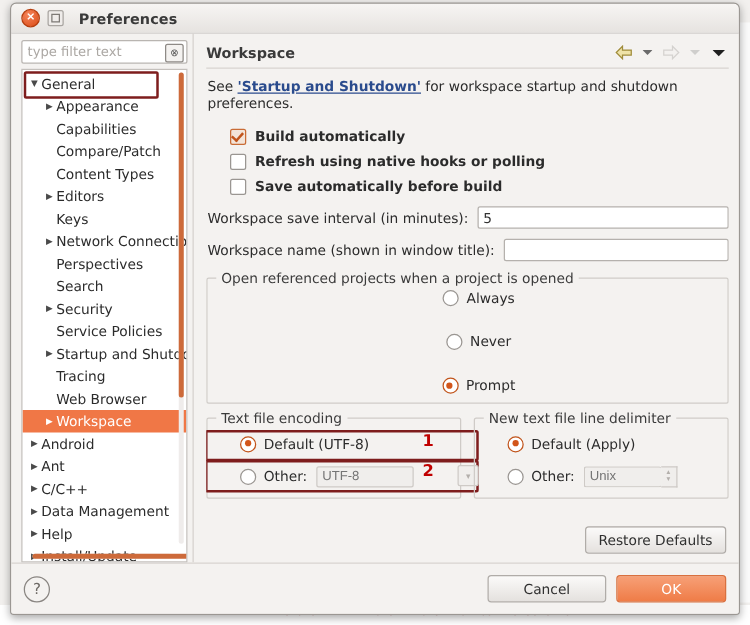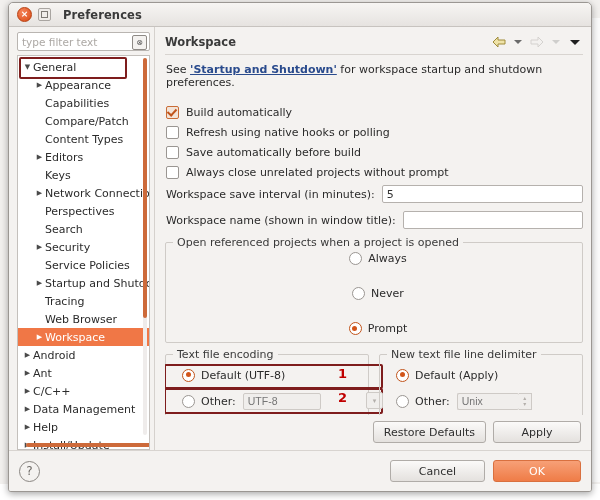--- a/index.html
+++ b/index.html
@@ -91,35 +91,35 @@
   #pagehead{display:flex;align-items:center;height:22px;flex:0 0 22px;}
   #pagetitle{font-weight:bold;font-size:11.5px;color:#3a3a3a;}
   #headtools{margin-left:auto;display:flex;align-items:center;gap:3px;}
   .tool{width:16px;height:16px;display:flex;align-items:center;justify-content:center;cursor:pointer;}
   .tool.dis{opacity:.35;cursor:default;}
   #headrule{height:1px;background:#d8d4d0;margin:1px 0 8px 0;flex:0 0 1px;}
   #pagecontent{flex:1;min-height:0;overflow:hidden;}
   .seeline{font-size:11px;margin:0 0 10px 1px;}
   .seeline a{color:#2a4b8d;text-decoration:underline;font-weight:bold;}
   
-  .cbrow{display:flex;align-items:flex-end;height:20px;margin-left:1px;}
+  .cbrow{display:flex;align-items:center;height:20px;margin-left:19px;font-weight:bold;}
   .cbox{width:11px;height:11px;border:1px solid #9a9692;background:#fff;border-radius:2px;
         margin-right:7px;flex:0 0 11px;position:relative;cursor:pointer;}
   .cbox.on{background:#f3e4d8;border-color:#c96c36;}
   .cbox.on:after{content:"";position:absolute;left:2px;top:0px;width:4px;height:7px;
         border:solid #c1541b;border-width:0 2px 2px 0;transform:rotate(42deg);}
   .cblabel{font-size:11px;cursor:pointer;}
   
   .fldrow{display:flex;align-items:center;height:22px;margin:4px 0 0 1px;}
   .fldlabel{font-size:11px;white-space:nowrap;}
   .fldinput{flex:1;height:18px;box-sizing:border-box;margin-left:7px;
             border:1px solid #b5b1ad;background:#fff;border-radius:2px;
             font-family:inherit;font-size:11px;color:#333;padding:0 4px;outline:none;}
   
-  .group{border:1px solid #cfcbc7;border-radius:2px;margin-top:11px;padding:4px 8px 7px 16px;
+  .group{border:1px solid #cfcbc7;border-radius:2px;margin-top:11px;padding:4px 8px 7px 26px;
          position:relative;}
   .grouptitle{position:absolute;top:-7px;left:7px;background:#f4f2f0;padding:0 4px;
               font-size:11px;color:#3a3a3a;}
   .radiorow{display:flex;align-items:center;gap:22px;margin-top:5px;flex-direction:column;}
   .rad{display:flex;align-items:center;cursor:pointer;}
   .rdot{width:11px;height:11px;border-radius:50%;border:1px solid #9a9692;background:#fff;
         margin-right:6px;flex:0 0 11px;position:relative;}
   .rdot.on{border-color:#c1541b;background:#fff;}
   .rdot.on:after{content:"";position:absolute;left:2.5px;top:2.5px;width:5px;height:5px;
         border-radius:50%;background:#d2551a;}
@@ -334,24 +334,20 @@
               <span class="cblabel">Build automatically</span>
             </div>
             <div class="cbrow">
               <span class="cbox"></span>
               <span class="cblabel">Refresh using native hooks or polling</span>
             </div>
             <div class="cbrow">
               <span class="cbox"></span>
               <span class="cblabel">Save automatically before build</span>
             </div>
-            <div class="cbrow">
-              <span class="cbox"></span>
-              <span class="cblabel">Always close unrelated projects without prompt</span>
-            </div>
           </div>
 
         <div id="field-list">
             <div class="fldrow">
               <span class="fldlabel">Workspace save interval (in minutes):</span>
               <input type="text" class="fldinput" value="5" style="">
             </div>
             <div class="fldrow">
               <span class="fldlabel">Workspace name (shown in window title):</span>
               <input type="text" class="fldinput" style="">
@@ -413,21 +409,20 @@
               <input class="disinput" style="width: 62px; border-right: none;" disabled="" placeholder="Unix">
               <span class="spin">▴<br>▾</span>
             </div>
           </div>
 
         </div>
       </div>
 
       <div id="actionrow">
         <button class="btn">Restore Defaults</button>
-        <button class="btn">Apply</button>
       </div>
 
     </div>
   </div>
 
   <div id="footer">
     <div id="help-icon">?</div>
     <div id="footer-btns">
       <button class="btn" id="btn-cancel">Cancel</button>
       <button class="btn" id="btn-ok">OK</button>

